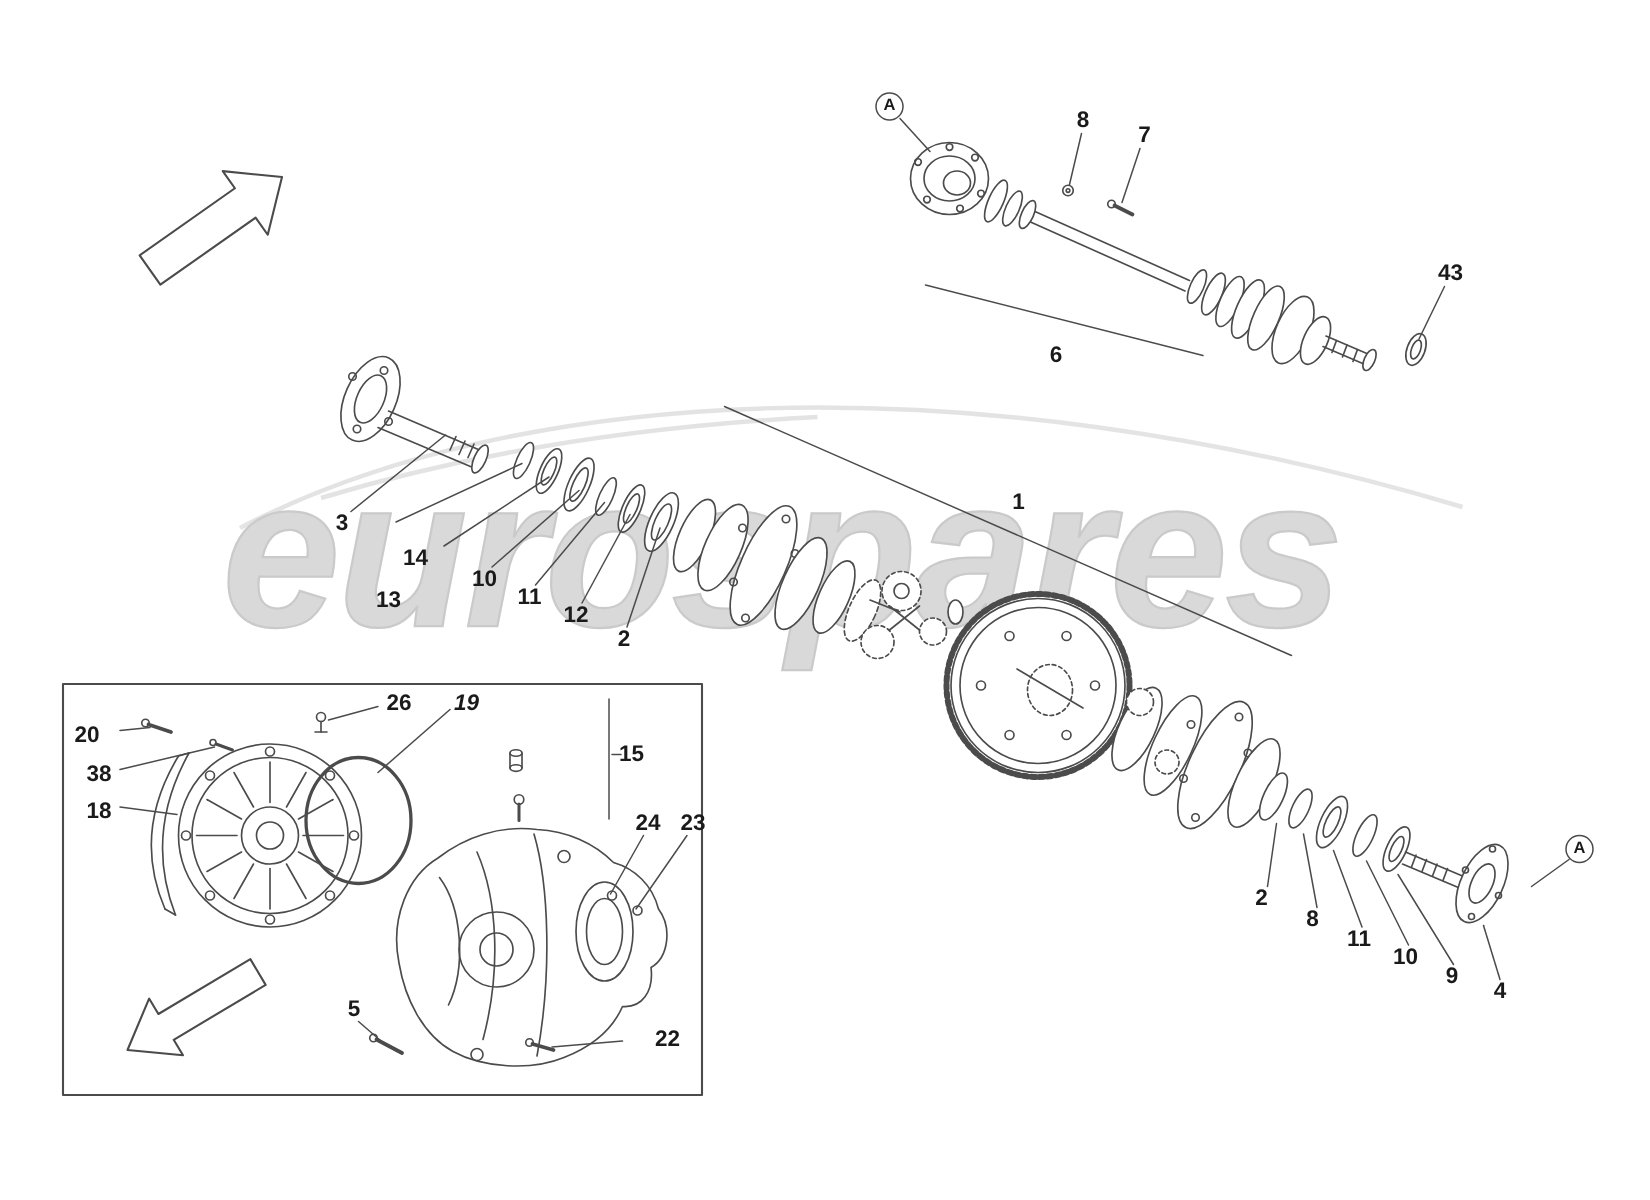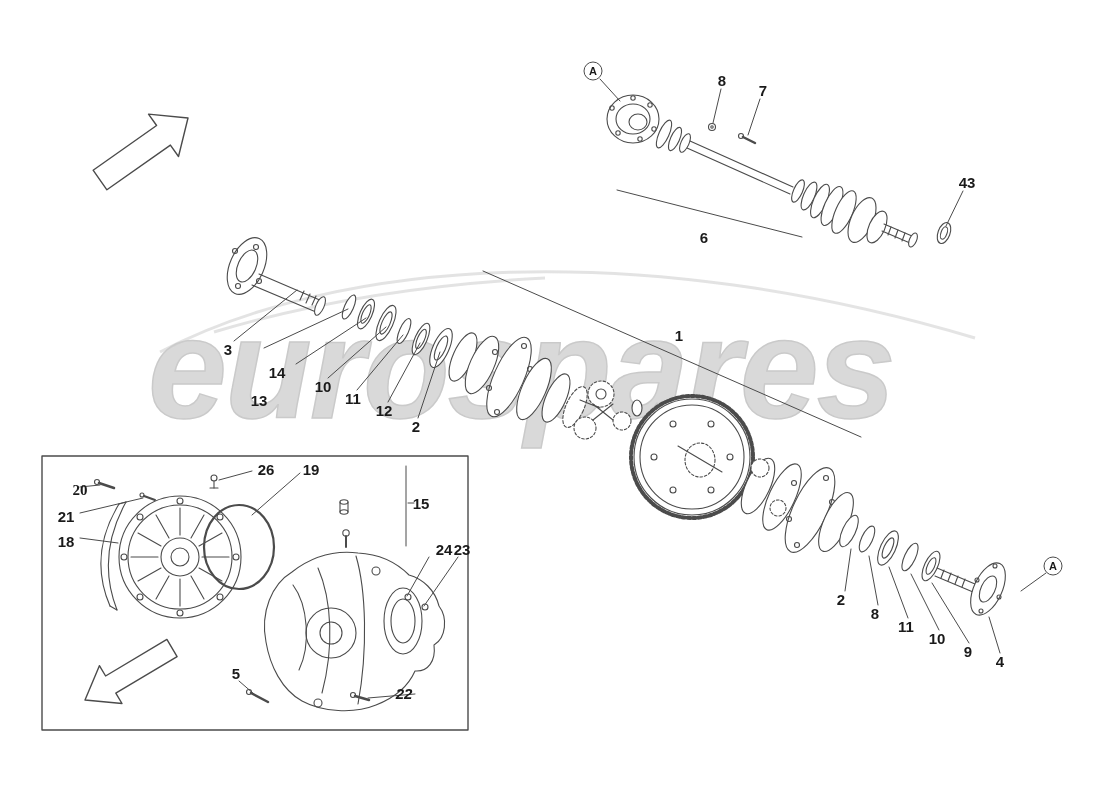--- a/index.html
+++ b/index.html
@@ -313,25 +313,25 @@
       <div class="callout" style="left: 384px; top: 410px;">12</div>
       <div class="callout" style="left: 416px; top: 426px;">2</div>
       <div class="callout" style="left: 679px; top: 335px;">1</div>
       <div class="callout" style="left: 841px; top: 599px;">2</div>
       <div class="callout" style="left: 875px; top: 613px;">8</div>
       <div class="callout" style="left: 906px; top: 626px;">11</div>
       <div class="callout" style="left: 937px; top: 638px;">10</div>
       <div class="callout" style="left: 968px; top: 651px;">9</div>
       <div class="callout" style="left: 1000px; top: 661px;">4</div>
       <div class="callout circled" style="left: 1053px; top: 566px;">A</div>
-      <div class="callout" style="left: 80px; top: 490px; font-family: Liberation Serif, serif;">20</div>
-      <div class="callout" style="left: 66px; top: 516px;">21</div>
+      <div class="callout" style="left: 58px; top: 490px;">20</div>
+      <div class="callout" style="left: 66px; top: 516px;">38</div>
       <div class="callout" style="left: 66px; top: 541px;">18</div>
       <div class="callout" style="left: 266px; top: 469px;">26</div>
-      <div class="callout" style="left: 311px; top: 469px;">19</div>
+      <div class="callout" style="left: 311px; top: 469px; font-style: italic;">19</div>
       <div class="callout" style="left: 421px; top: 503px;">15</div>
-      <div class="callout" style="left: 432px; top: 549px; margin-left: 12px;">24</div>
+      <div class="callout" style="left: 432px; top: 549px;">24</div>
       <div class="callout" style="left: 462px; top: 549px; text-align: center;">23</div>
       <div class="callout" style="left: 236px; top: 673px;">5</div>
-      <div class="callout" style="left: 404px; top: 693px; font-style: italic;">22</div>
+      <div class="callout" style="left: 445px; top: 693px;">22</div>
     </div>
 
 </div>
 
 </body></html>

